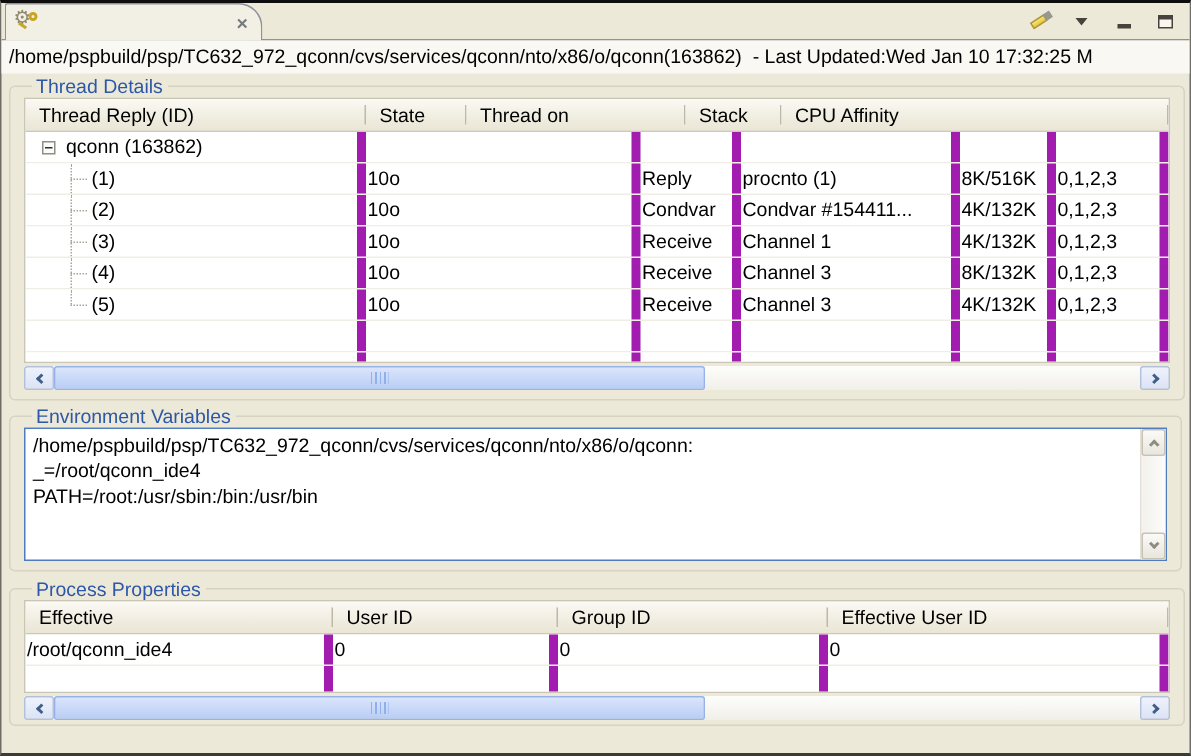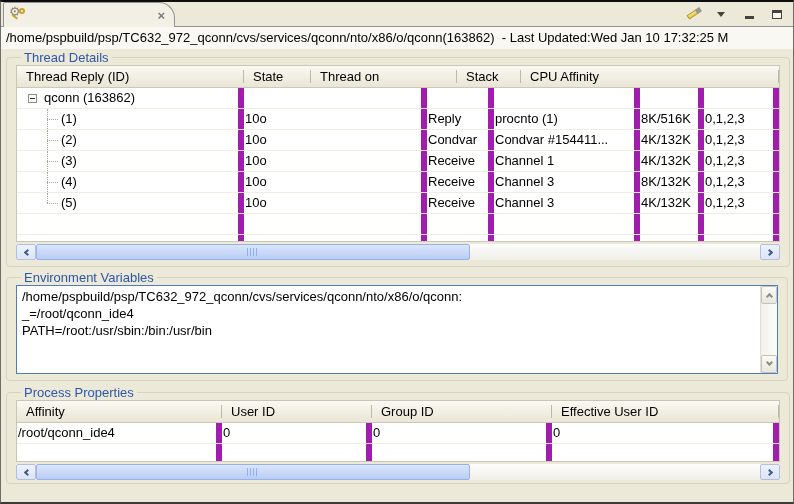--- a/index.html
+++ b/index.html
@@ -249,21 +249,21 @@
             <span class="chev d"></span>
           </span>
       </div>
     </div>
   </fieldset>
 
   <fieldset class="grp" id="grp-props">
     <legend>Process Properties</legend>
     <div class="table" id="props-table">
       <div class="thead">
-        <div class="th p1">Affinity</div>
+        <div class="th p1">Effective</div>
         <div class="th p2">User ID</div>
         <div class="th p3">Group ID</div>
         <div class="th p4">Effective User ID</div>
       </div>
       <div class="trow">
         <div class="td p1">/root/qconn_ide4</div>
         <div class="td p2">0</div>
         <div class="td p3">0</div>
         <div class="td p4">0</div>
       </div>

